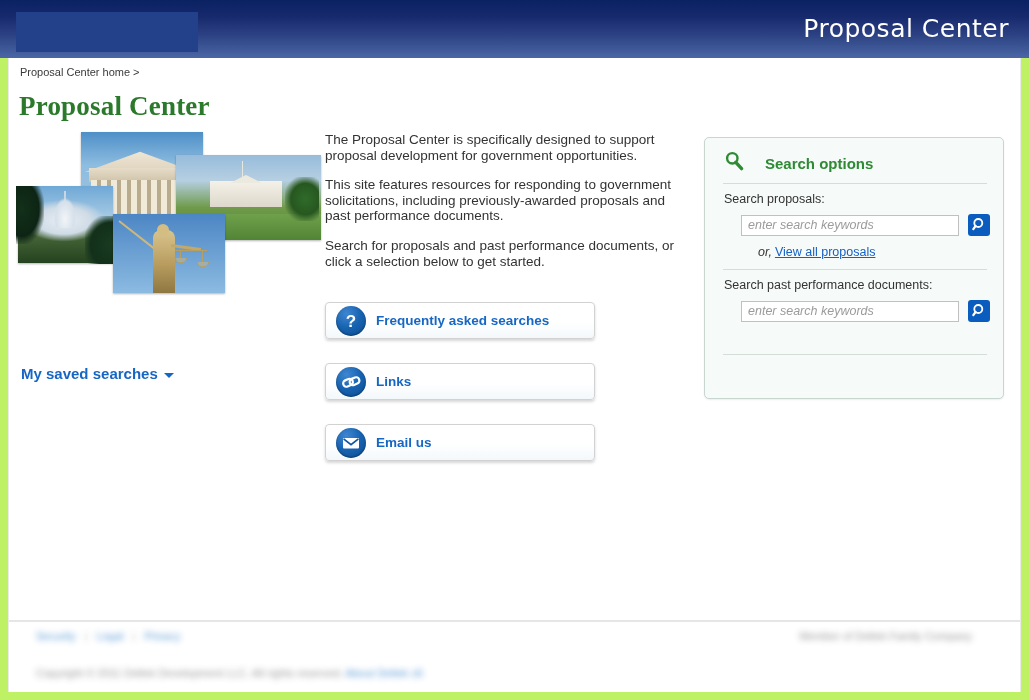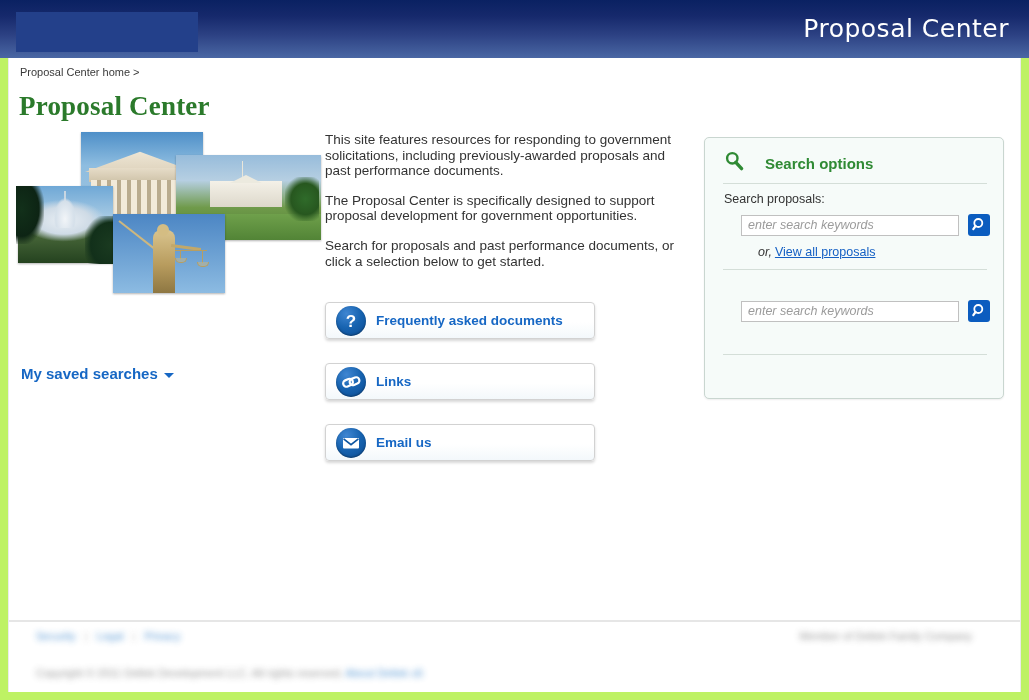--- a/index.html
+++ b/index.html
@@ -406,34 +406,34 @@
       <div class="arm"></div>
       <div class="beam"></div>
       <div class="str-l"></div>
         <div class="str-r"></div>
       <div class="pan-l"></div>
         <div class="pan-r"></div>
     </div>
   </div>
 
   <div class="intro">
+    <p>The Proposal Center is specifically designed to support proposal development for government opportunities.</p>
     <p>This site features resources for responding to government solicitations, including previously-awarded proposals and past performance documents.</p>
-    <p>The Proposal Center is specifically designed to support proposal development for government opportunities.</p>
     <p>Search for proposals and past performance documents, or click a selection below to get started.</p>
   </div>
 
   <div class="btn-list">
 
     <div class="link-btn">
       <span class="bicon">
         <svg width="30" height="30" viewBox="0 0 30 30">
           <text x="15" y="21" text-anchor="middle" fill="#ffffff" font-family="Liberation Sans, sans-serif" font-size="17" font-weight="bold">?</text>
         </svg>
       </span>
-      <span class="blabel">Frequently asked documents</span>
+      <span class="blabel">Frequently asked searches</span>
     </div>
 
     <div class="link-btn">
       <span class="bicon">
         <svg width="30" height="30" viewBox="0 0 30 30">
           <g stroke="#ffffff" stroke-width="2.2" fill="none" stroke-linecap="round">
             <rect x="7" y="12.5" width="10" height="6.5" rx="3.25" transform="rotate(-22 12 15.7)"></rect>
             <rect x="13.5" y="11" width="10" height="6.5" rx="3.25" transform="rotate(-22 18.5 14.2)"></rect>
           </g>
         </svg>
@@ -479,20 +479,21 @@
         </svg>
       </button>
     </div>
 
     <div class="sp-or">
       <i>or,</i><a href="#">View all proposals</a>
     </div>
 
     <div class="sp-rule r2"></div>
 
+    <div class="sp-label l2">Search past performance documents:</div>
 
     <div class="sp-field f2">
       <input class="sp-input" type="text" placeholder="enter search keywords" style="">
       <button class="sp-go">
         <svg width="22" height="22" viewBox="0 0 22 22">
           <circle cx="10.3" cy="9" r="4" fill="none" stroke="#ffffff" stroke-width="1.8"></circle>
           <line x1="7.6" y1="12" x2="5.3" y2="15.2" stroke="#ffffff" stroke-width="2.2" stroke-linecap="round"></line>
         </svg>
       </button>
     </div>

